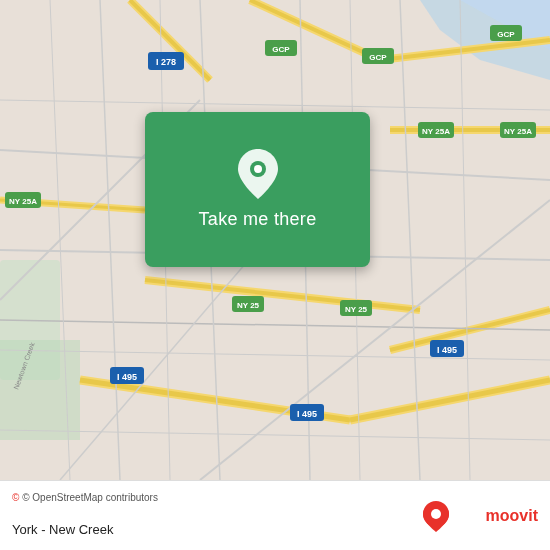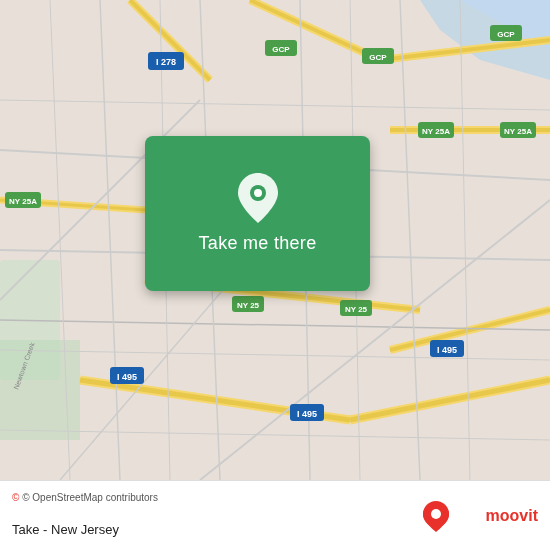--- a/index.html
+++ b/index.html
@@ -22,21 +22,21 @@
     
     .map-bg {
       position: absolute;
       top: 0; left: 0;
       width: 100%; height: 100%;
     }
 
     
     .take-me-there-overlay {
       position: absolute;
-      top: 136px;
+      top: 112px;
       left: 145px;
       width: 225px;
       height: 155px;
       background: #3a9e5f;
       border-radius: 8px;
       display: flex;
       flex-direction: column;
       align-items: center;
       justify-content: center;
       cursor: pointer;
@@ -223,21 +223,21 @@
 
 <div id="bottom-bar">
   <div class="bottom-content">
     <div class="address-section">
       <div class="osm-credit">
         <span style="color:#e8312a;">©</span>
         <span>© OpenStreetMap contributors</span>
       </div>
       <div class="address-text">
         <br>
-        <span>Take - New Jersey</span>
+        <span>York - New Creek</span>
       </div>
     </div>
     <div class="moovit-logo">
 
       <svg class="moovit-icon" viewBox="0 0 32 32" xmlns="http://www.w3.org/2000/svg">
         <circle cx="16" cy="14" r="13" fill="#e8312a"></circle>
         <path d="M16 2 C9 2 3 8 3 14 C3 22 16 32 16 32 C16 32 29 22 29 14 C29 8 23 2 16 2Z" fill="#e8312a"></path>
         <circle cx="16" cy="14" r="5" fill="white"></circle>
       </svg>
       <div class="moovit-text">

